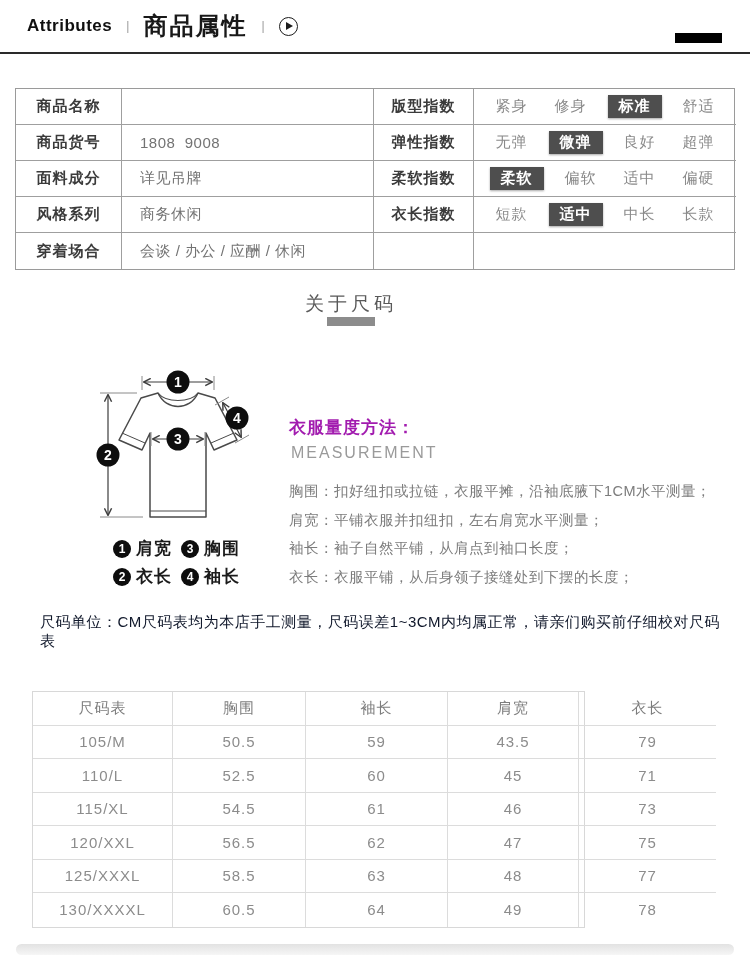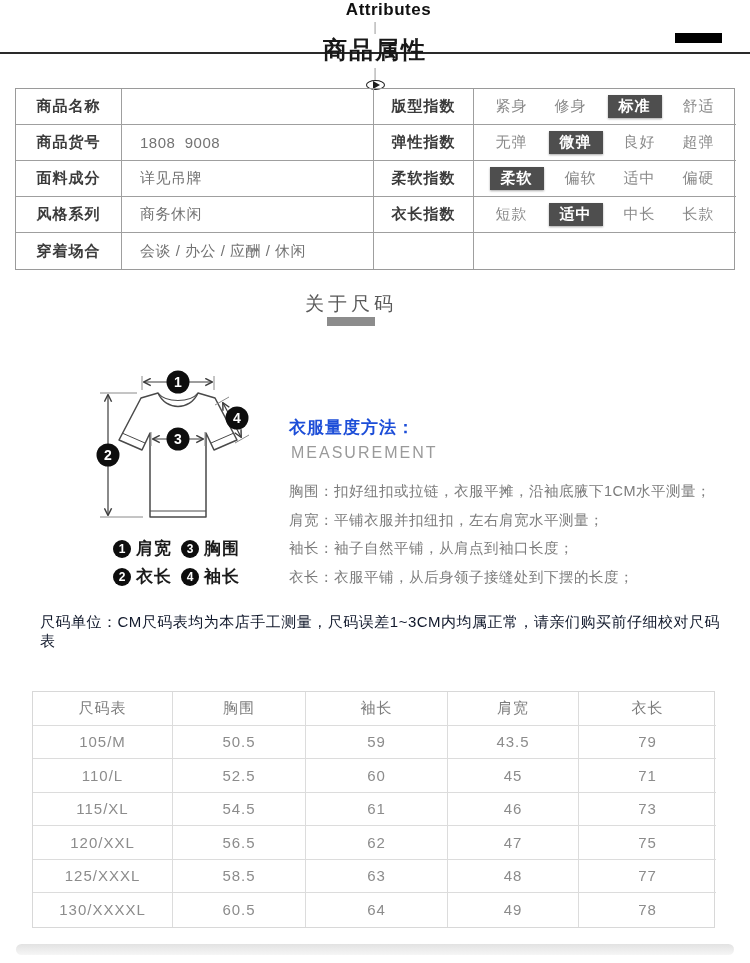--- a/index.html
+++ b/index.html
@@ -2,21 +2,21 @@
 <html><head>
 <meta charset="utf-8">
 <style>
   * { margin:0; padding:0; box-sizing:border-box; }
   html,body { background:#fff; }
   body { font-family:"Liberation Sans","DejaVu Sans",sans-serif; }
   .page { position:relative; width:750px; height:963px; background:#fff; overflow:hidden; }
 
   
   .hdr { position:absolute; left:0; top:0; width:750px; height:54px;
-         border-bottom:2px solid #2a2a2a; display:flex; align-items:center;flex-direction:column; }
+         border-bottom:2px solid #2a2a2a; display:flex; align-items:center; }
   .hdr-en { margin-left:27px; font-size:17px; font-weight:bold; color:#101010; letter-spacing:0.5px; }
   .hdr-sep { margin:0 14px; color:#9b9b9b; font-size:12px; }
   .hdr-zh { font-size:24px; font-weight:bold; color:#181818; letter-spacing:2px; }
   .play-icon { width:19px; height:19px; border:1.6px solid #1c1c1c; border-radius:50%;
                display:inline-flex; align-items:center; justify-content:center; }
   .play-icon i { display:block; width:0; height:0; border-top:4px solid transparent;
                  border-bottom:4px solid transparent; border-left:7px solid #1c1c1c; margin-left:2px; }
   .hdr-bar { position:absolute; right:28px; top:33px; width:47px; height:10px; background:#000; }
 
   
@@ -42,31 +42,31 @@
   
   .diagram { position:absolute; left:85px; top:368px; }
   .legend { position:absolute; left:113px; top:537px; font-size:17px; font-weight:bold; color:#1b1b1b; }
   .legend-row { display:flex; align-items:center; margin-bottom:5px; }
   .lnum { display:inline-flex; align-items:center; justify-content:center; width:18px; height:18px;
           border-radius:50%; background:#0d0d0d; color:#fff; font-size:12px; font-weight:bold; margin-right:5px; }
   .ltext { margin-right:9px; letter-spacing:1px; }
 
   
   .measure { position:absolute; left:289px; top:416px; width:450px; }
-  .m-title { font-size:17px; font-weight:bold; color:#1d4ed8; letter-spacing:1px; }
+  .m-title { font-size:17px; font-weight:bold; color:#a21caf; letter-spacing:1px; }
   .m-sub { font-size:16px; color:#9a9a9a; letter-spacing:2px; margin-top:5px; margin-left:2px; }
   .m-lines { margin-top:15px; }
   .m-line { font-size:14.5px; color:#7c7c7c; line-height:28.5px; letter-spacing:0.5px; }
 
   
   .unit-note { position:absolute; left:40px; top:613px; width:690px;
                font-size:15px; color:#0f172a; letter-spacing:0.5px; }
 
   
-  .size-grid { position:absolute; left:32px; top:691px; width:683px;
+  .size-grid { position:absolute; left:32px; top:691px; width:553px;
                display:grid; grid-template-columns:140px 133px 142px 131px 137px;
                grid-auto-rows:33.5px; border:1px solid #d8d8d8; }
   .scell { border-right:1px solid #dcdcdc; border-bottom:1px solid #dcdcdc;
            display:flex; align-items:center; justify-content:center;
            font-size:15px; color:#8c8c8c; letter-spacing:1px; }
   .scell.lastcol { border-right:none; }
   .scell.lastrow { border-bottom:none; }
   .scell.shead { color:#7d7d7d; }
 
   

